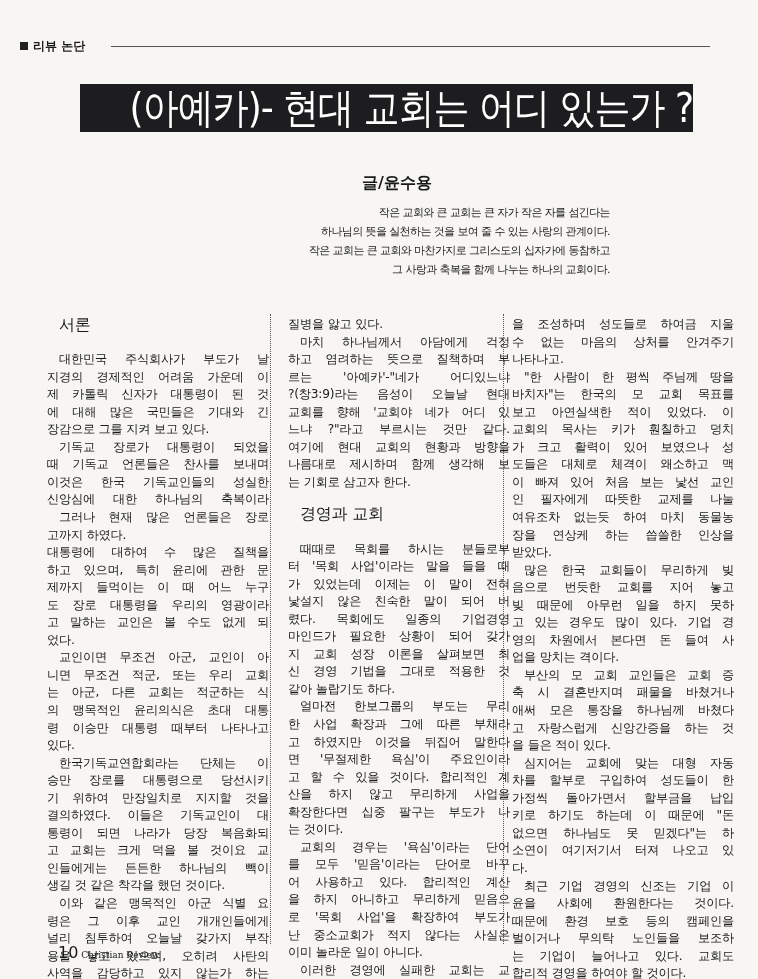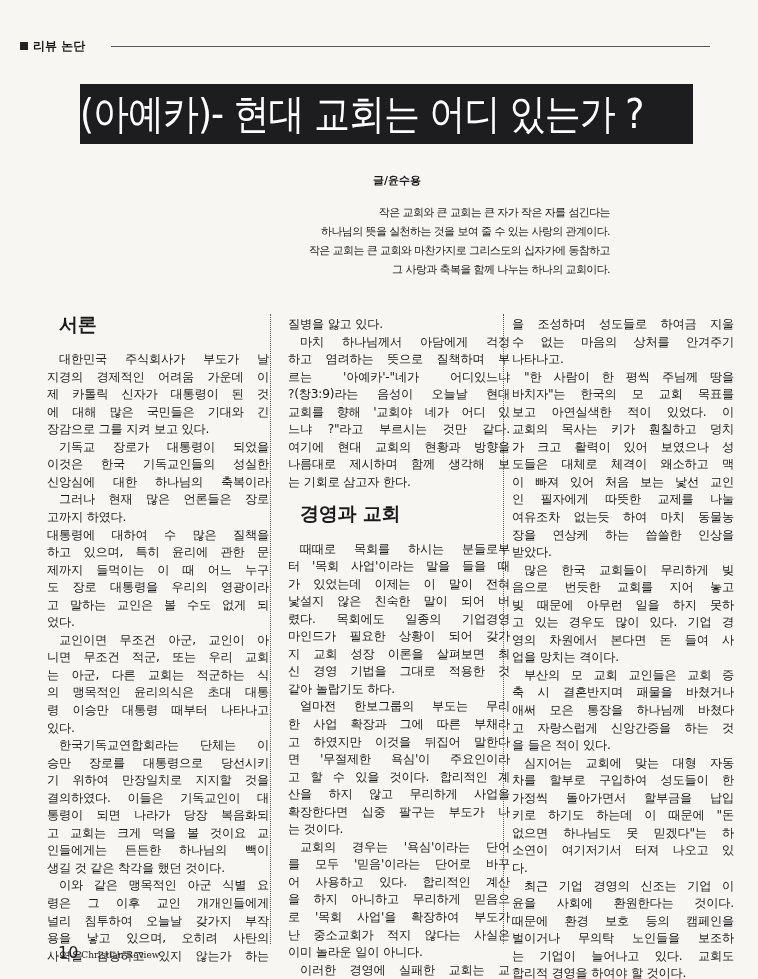--- a/index.html
+++ b/index.html
@@ -17,48 +17,48 @@
   .section-header .square {
     width: 8px; height: 8px; background: #222; margin-right: 5px;
   }
   .section-header .label {
     font-size: 12px; font-weight: bold; letter-spacing: 0px; white-space: nowrap;
   }
   .section-header .rule {
     flex: 1; height: 1px; background: #555; margin-left: 26px;
   }
   .title-box {
-    position: absolute; left: 80px; top: 84px; width: 613px; height: 60px;
+    position: absolute; left: 80px; top: 84px; width: 613px; height: 48px;
     background: #1d1d1f;
-    display: flex; align-items: center; justify-content: flex-start;
+    display: flex; align-items: center; justify-content: flex-end;
   }
   .title-box .title {
     color: #fff; font-size: 36px; font-family: "DejaVu Sans", sans-serif;
     font-weight: normal; letter-spacing: -1px; white-space: nowrap;
     transform: scaleY(1.15);
   }
   .byline {
     position: absolute; left: 0; top: 173px; width: 758px; text-align: center;
-    font-size: 11px; font-weight: bold; padding-left: 36px; box-sizing: border-box;
+    font-size: 16px; font-weight: bold; padding-left: 36px; box-sizing: border-box;
   }
   .lead {
     position: absolute; left: 150px; top: 203px; width: 460px; text-align: right;
     font-size: 11px; font-weight: normal; line-height: 19px; letter-spacing: -0.6px;
   }
   .lead div { white-space: nowrap; }
   .col {
     position: absolute; top: 316px; width: 222px;
     font-size: 12.2px; line-height: 17.55px; letter-spacing: -0.2px;
     text-align: justify;
   }
   .col .ln { white-space: nowrap; display: block; text-align-last: justify; }
   .col .ln.end { text-align-last: left; }
   .col .ln.ind { padding-left: 12px; }
   .col .heading {
-    font-weight: bold; font-size: 19px; display: block; padding-left: 12px;
+    font-weight: normal; font-size: 16px; display: block; padding-left: 12px;
   }
   .col1 { left: 47px; }
   .col2 { left: 288px; }
   .col3 { left: 512px; }
   .divider {
     position: absolute; top: 314px; height: 630px; width: 0;
     border-left: 1.5px dotted #555;
   }
   .footer {
     position: absolute; left: 46px; top: 943px; font-size: 9px; display: flex; align-items: baseline;
@@ -90,20 +90,21 @@
 
 <div class="col col1">
   <span class="heading">서론</span>
   <span class="ln" style="height:17.5px"></span>
   <span class="ln ind">대한민국 주식회사가 부도가 날</span>
   <span class="ln">지경의 경제적인 어려움 가운데 이</span>
   <span class="ln">제 카톨릭 신자가 대통령이 된 것</span>
   <span class="ln">에 대해 많은 국민들은 기대와 긴</span>
   <span class="ln end">장감으로 그를 지켜 보고 있다.</span>
   <span class="ln ind">기독교 장로가 대통령이 되었을</span>
+  <span class="ln">때 기독교 언론들은 찬사를 보내며</span>
   <span class="ln">이것은 한국 기독교인들의 성실한</span>
   <span class="ln">신앙심에 대한 하나님의 축복이라</span>
   <span class="ln ind">그러나 현재 많은 언론들은 장로</span>
   <span class="ln end">고까지 하였다.</span>
   <span class="ln">대통령에 대하여 수 많은 질책을</span>
   <span class="ln">하고 있으며, 특히 윤리에 관한 문</span>
   <span class="ln">제까지 들먹이는 이 때 어느 누구</span>
   <span class="ln">도 장로 대통령을 우리의 영광이라</span>
   <span class="ln">고 말하는 교인은 볼 수도 없게 되</span>
   <span class="ln end">었다.</span>

